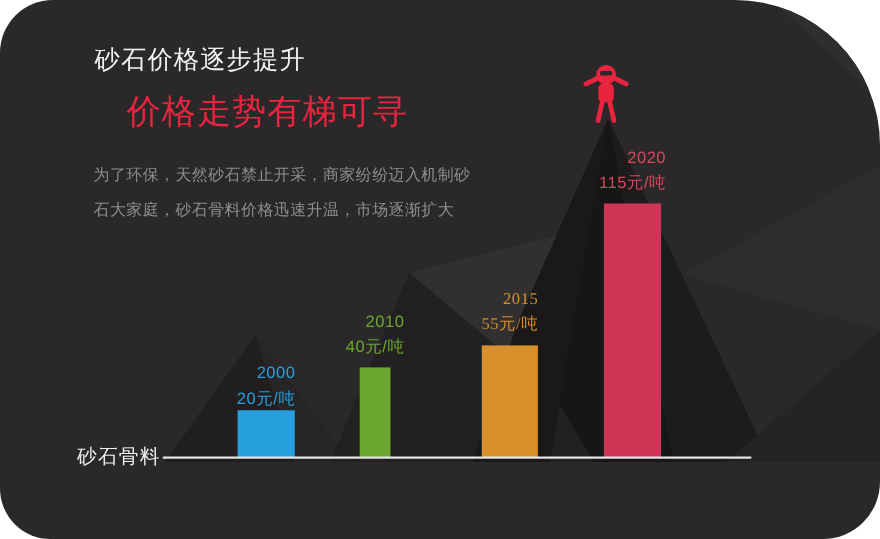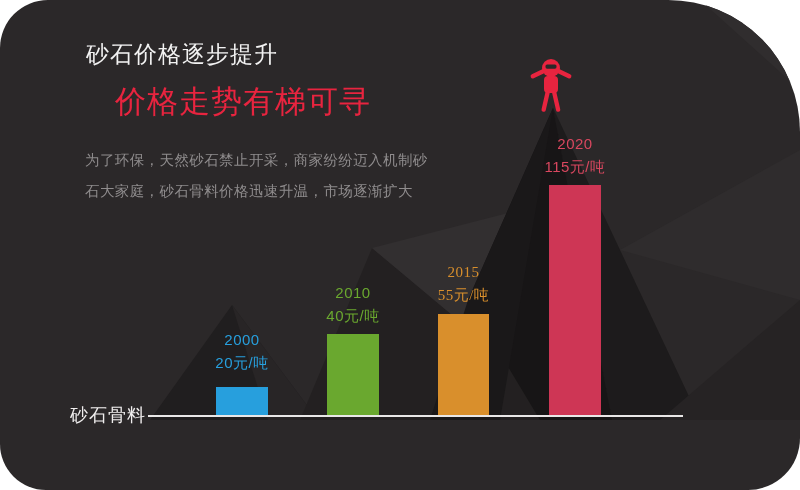--- a/index.html
+++ b/index.html
@@ -47,21 +47,21 @@
     background:#e9e7e7;
   }
 
   
   .bar{position:absolute;bottom:74px;}
   .bar-label{
     position:absolute;left:50%;transform:translateX(-50%);
     text-align:center;white-space:nowrap;font-size:15px;line-height:23px;
     letter-spacing:.5px;
   }
-  .bar-label .yr{display:block;}
+  .bar-label .yr{display:block;text-align:right;}
   .bar-label .pv{display:block;}
 
   
   #figure{position:absolute;left:528px;top:55px;width:46px;height:60px;}
 </style>
 </head>
 <body>
 
 <div id="stage">
   <div id="card">
@@ -82,28 +82,28 @@
 
       <polygon points="620,250 800,150 800,300" fill="#2f2c2d"></polygon>
       <polygon points="660,420 800,300 800,420" fill="#262324"></polygon>
       <polygon points="700,0 800,0 800,90" fill="#302d2e"></polygon>
     </svg>
 
     <div class="title">砂石价格逐步提升</div>
     <div class="subtitle">价格走势有梯可寻</div>
     <div class="para">为了环保，天然砂石禁止开采，商家纷纷迈入机制砂石大家庭，砂石骨料价格迅速升温，市场逐渐扩大</div>
 
-    <div class="bar" style="left:216px;width:52px;height:29px;background:#279fdd;">
+    <div class="bar" style="left:216px;width:52px;height:43px;background:#279fdd;">
       <div class="bar-label" style="bottom:42px;color:#279fdd;">
         <span class="yr">2000</span>
         <span class="pv">20元/吨</span>
       </div>
     </div>
 
-    <div class="bar" style="left:327px;width:52px;height:82px;background:#6aa82f;margin-top:38px;">
+    <div class="bar" style="left:327px;width:28px;height:82px;background:#6aa82f;margin-top:38px;">
       <div class="bar-label" style="bottom:89px;color:#6aa82f;">
         <span class="yr">2010</span>
         <span class="pv">40元/吨</span>
       </div>
     </div>
 
     <div class="bar" style="left:438px;width:51px;height:102px;background:#d98f2c;">
       <div class="bar-label" style="bottom:109px;color:#d98f2c;font-family:Liberation Serif, serif;">
         <span class="yr">2015</span>
         <span class="pv">55元/吨</span>

